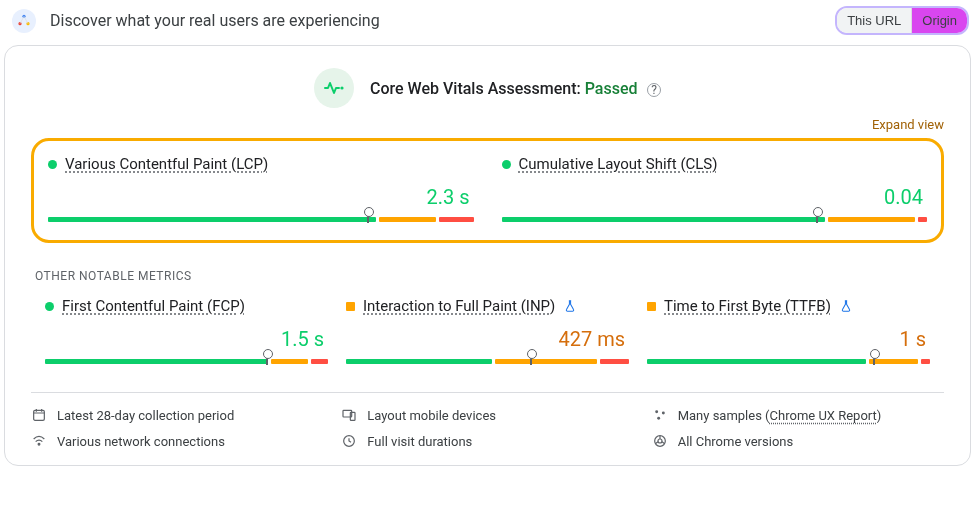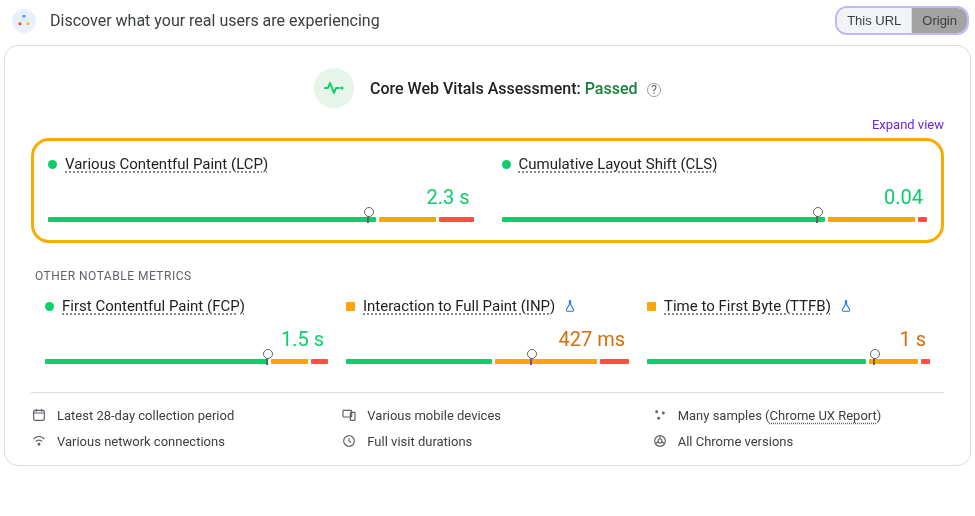--- a/index.html
+++ b/index.html
@@ -19,21 +19,21 @@
     width: 24px; height: 24px;
     border-radius: 50%;
     background: #e8f0fe;
     display: flex; align-items: center; justify-content: center;
     margin-right: 14px;
     margin-left: 6px;
   }
   .header-title { font-size: 16px; font-weight: 400; color:#3c4043; flex: 1; }
   .toggle-group { display: inline-flex; border: 2px solid #c4b5fd; border-radius: 12px; overflow: hidden; }
   .toggle-btn {
-    padding: 5px 10px; font-size: 13px; color: #3c4043; background: #a3a3a3; cursor: pointer;
+    padding: 5px 10px; font-size: 13px; color: #3c4043; background: #d946ef; cursor: pointer;
     border: none; border-right: 1px solid #dadce0;
   }
   .toggle-btn:last-child { border-right: none; }
   .toggle-btn.active { background: #f1f3f4; }
   .panel {
     border: 1px solid #dadce0;
     border-radius: 14px;
     margin: 4px 4px 4px 4px;
     padding: 22px 26px 16px;
   }
@@ -42,21 +42,21 @@
     gap: 16px; margin-bottom: 8px;
   }
   .pulse-badge {
     width: 40px; height: 40px; border-radius: 50%; background: #e6f4ea;
     display: flex; align-items: center; justify-content: center;
   }
   .assessment-text { font-size: 16px; font-weight: 500; color:#202124; display: inline; }
   .assessment-status { color: #188038; font-weight: 500; }
   .help-icon { color:#5f6368; font-size: 12px; margin-left: 6px; cursor: pointer; display:inline-block; border:1px solid #9aa0a6; border-radius:50%; width:14px; height:14px; line-height:12px; text-align:center; }
   .expand-row { text-align: right; margin-top: 4px; margin-bottom: 6px; }
-  .expand-link { font-size: 13px; color: #6d28d9; cursor: pointer; }
+  .expand-link { font-size: 13px; color: #a16207; cursor: pointer; }
   .highlight-box {
     border: 3px solid #f9ab00;
     border-radius: 18px;
     padding: 14px 14px 18px;
     display: flex;
     gap: 28px;
   }
   .metric { flex: 1; min-width: 0; }
   .metric-header { display: flex; align-items: center; gap: 8px; margin-bottom: 12px; }
   .status-dot { width: 9px; height: 9px; border-radius: 50%; flex-shrink: 0; }
@@ -217,21 +217,21 @@
           <rect x="4" y="5" width="16" height="15" rx="2"></rect>
           <path d="M4 9h16M8 3v4M16 3v4"></path>
         </svg>
       <span>Latest 28-day collection period</span>
     </div>
     <div class="footer-item">
       <svg width="16" height="16" viewBox="0 0 24 24" fill="none" stroke="#5f6368" stroke-width="1.8">
           <rect x="3" y="5" width="13" height="10" rx="1"></rect>
           <rect x="14" y="8" width="7" height="12" rx="1"></rect>
         </svg>
-      <span>Various mobile devices</span>
+      <span>Layout mobile devices</span>
     </div>
     <div class="footer-item">
       <svg width="16" height="16" viewBox="0 0 24 24" fill="#5f6368">
           <circle cx="7" cy="7" r="2.2"></circle>
           <circle cx="17" cy="9" r="2.2"></circle>
           <circle cx="10" cy="17" r="2.2"></circle>
         </svg>
       <span><span>Many samples (</span><span class="footer-link">Chrome UX Report</span><span>)</span></span>
     </div>
     <div class="footer-item">

